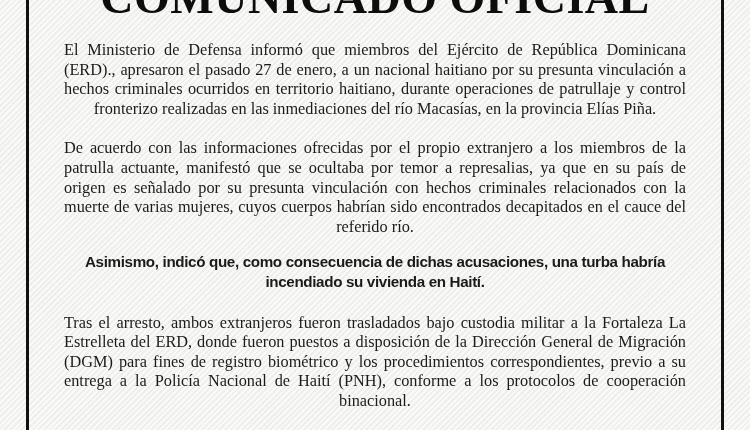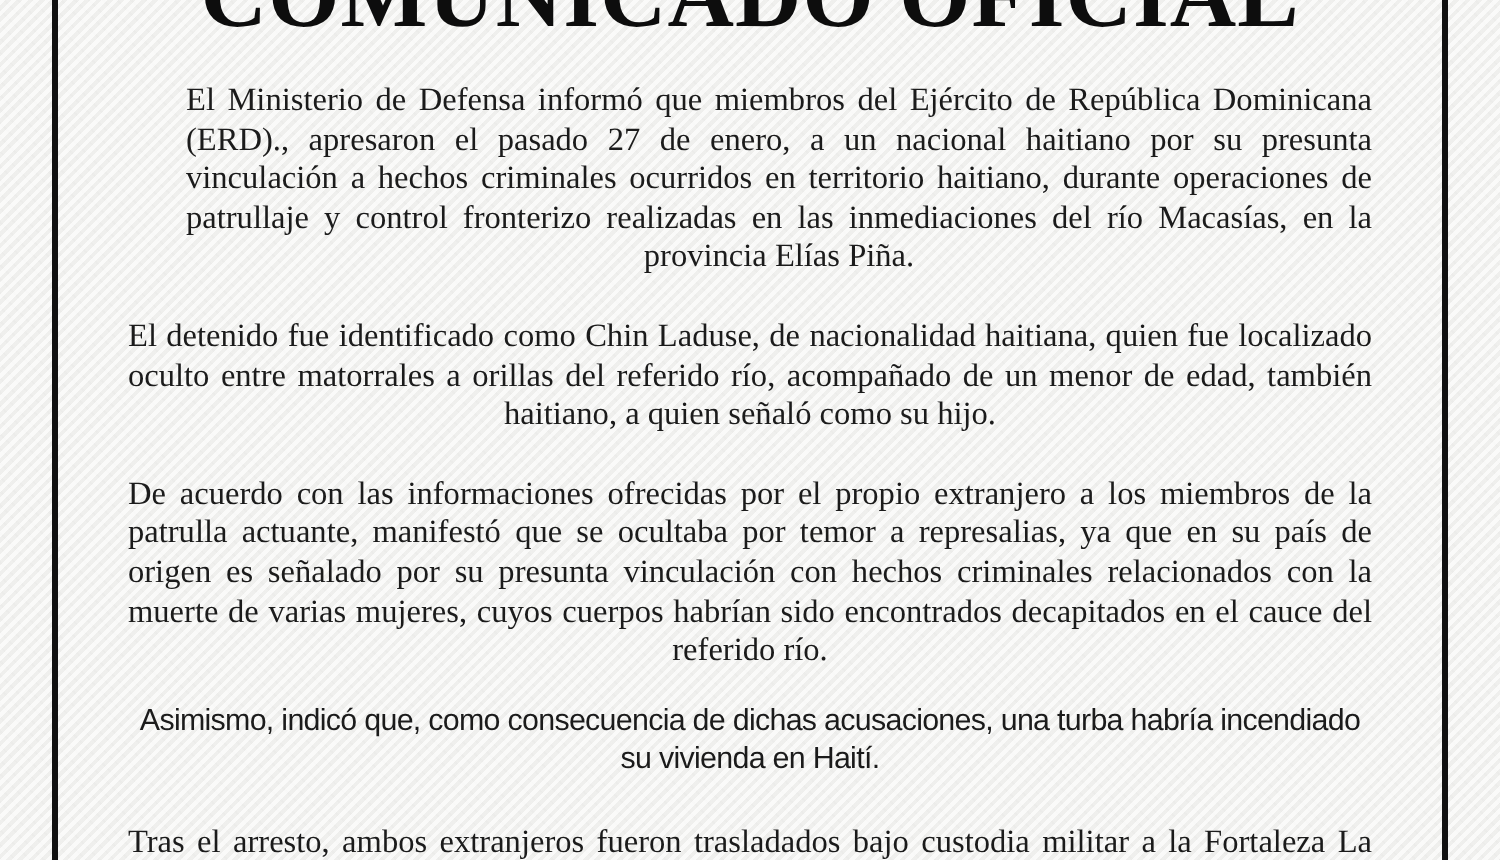--- a/index.html
+++ b/index.html
@@ -54,32 +54,31 @@
       margin: 0 0 19px 0;
       text-align: justify;
       text-align-last: center;
     }
     .para.narrow {
       font-family: "Liberation Sans", sans-serif;
       font-size: 15.2px;
       letter-spacing: -0.35px;
       text-align: center;
     }
-    .para.p1 { margin-bottom: 20px; margin-left: 29px; }
+    .para.p1 { margin-bottom: 20px; }
     .para.p2 { margin-bottom: 20px; }
     .para.p3 { margin-bottom: 16px; }
-    .para.p4 { margin-bottom: 21px; }
+    .para.p4 { margin-bottom: 21px; font-weight: bold; }
   </style>
 </head>
 <body>
 
 <div class="frame-left"></div>
 <div class="frame-right"></div>
 
 <h1 class="title">COMUNICADO OFICIAL</h1>
 
 <div class="body-text">
   <p class="para p1">El Ministerio de Defensa informó que miembros del Ejército de República Dominicana (ERD)., apresaron el pasado 27 de enero, a un nacional haitiano por su presunta vinculación a hechos criminales ocurridos en territorio haitiano, durante operaciones de patrullaje y control fronterizo realizadas en las inmediaciones del río Macasías, en la provincia Elías Piña.</p>
-  <p class="para p2">El detenido fue identificado como Chin Laduse, de nacionalidad haitiana, quien fue localizado oculto entre matorrales a orillas del referido río, acompañado de un menor de edad, también haitiano, a quien señaló como su hijo.</p>
   <p class="para p3">De acuerdo con las informaciones ofrecidas por el propio extranjero a los miembros de la patrulla actuante, manifestó que se ocultaba por temor a represalias, ya que en su país de origen es señalado por su presunta vinculación con hechos criminales relacionados con la muerte de varias mujeres, cuyos cuerpos habrían sido encontrados decapitados en el cauce del referido río.</p>
   <p class="para narrow p4">Asimismo, indicó que, como consecuencia de dichas acusaciones, una turba habría incendiado su vivienda en Haití.</p>
   <p class="para p5">Tras el arresto, ambos extranjeros fueron trasladados bajo custodia militar a la Fortaleza La Estrelleta del ERD, donde fueron puestos a disposición de la Dirección General de Migración (DGM) para fines de registro biométrico y los procedimientos correspondientes, previo a su entrega a la Policía Nacional de Haití (PNH), conforme a los protocolos de cooperación binacional.</p>
 </div>
 
 </body></html>

